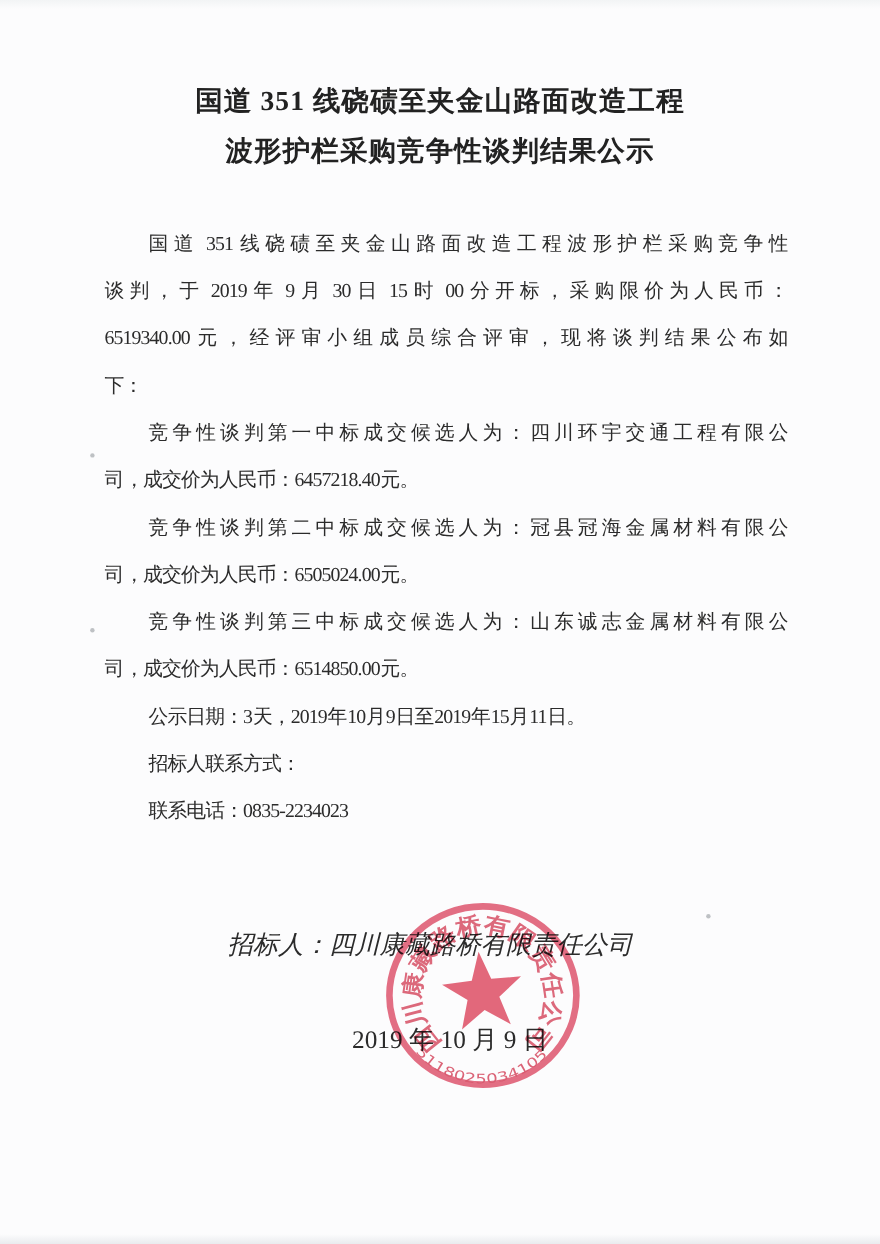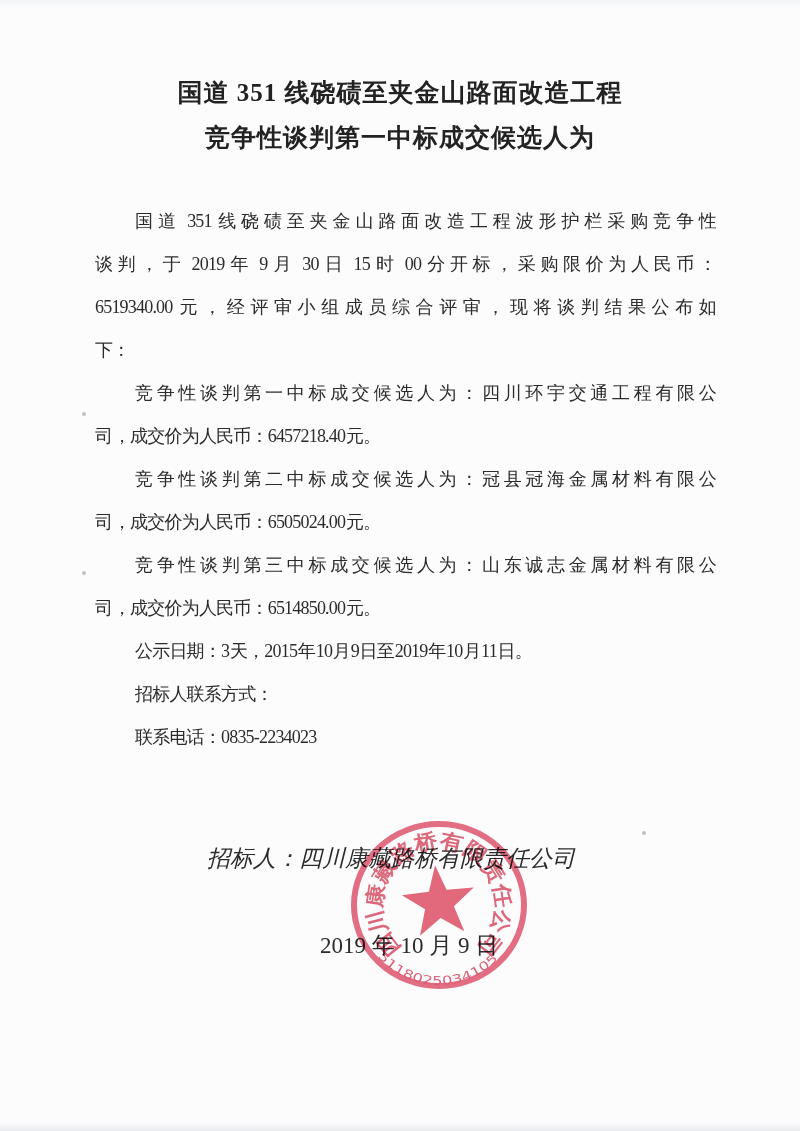--- a/index.html
+++ b/index.html
@@ -86,35 +86,35 @@
     opacity: 0.55;
   }
 </style>
 </head>
 <body>
 
 <div class="page">
 
   <div class="title">
     <div>国道 351 线硗碛至夹金山路面改造工程</div>
-    <div>竞争性谈判第一中标成交候选人为</div>
+    <div>波形护栏采购竞争性谈判结果公示</div>
   </div>
 
   <div class="body-block">
       <div class="line indent fill">国道 351 线硗碛至夹金山路面改造工程波形护栏采购竞争性</div>
       <div class="line fill">谈判，于 2019 年 9 月 30 日 15 时 00 分开标，采购限价为人民币：</div>
       <div class="line fill">6519340.00 元，经评审小组成员综合评审，现将谈判结果公布如</div>
       <div class="line">下：</div>
       <div class="line indent fill">竞争性谈判第一中标成交候选人为：四川环宇交通工程有限公</div>
       <div class="line">司 ，成交价为人民币：6457218.40 元。</div>
       <div class="line indent fill">竞争性谈判第二中标成交候选人为：冠县冠海金属材料有限公</div>
       <div class="line">司 ，成交价为人民币：6505024.00 元。</div>
       <div class="line indent fill">竞争性谈判第三中标成交候选人为：山东诚志金属材料有限公</div>
       <div class="line">司 ，成交价为人民币：6514850.00 元。</div>
-      <div class="line indent">公示日期：3 天，2015 年 10 月 9 日至 2019 年 10 月 11 日。</div>
+      <div class="line indent">公示日期：3 天，2019 年 10 月 9 日至 2019 年 15 月 11 日。</div>
       <div class="line indent">招标人联系方式：</div>
       <div class="line indent">联系电话：0835-2234023</div>
     </div>
 
   <div class="sig">招标人：四川康藏路桥有限责任公司</div>
 
   <div class="date">2019 年 10 月 9 日</div>
 
   <svg class="seal" viewBox="0 0 190 190" xmlns="http://www.w3.org/2000/svg">
     <defs>

